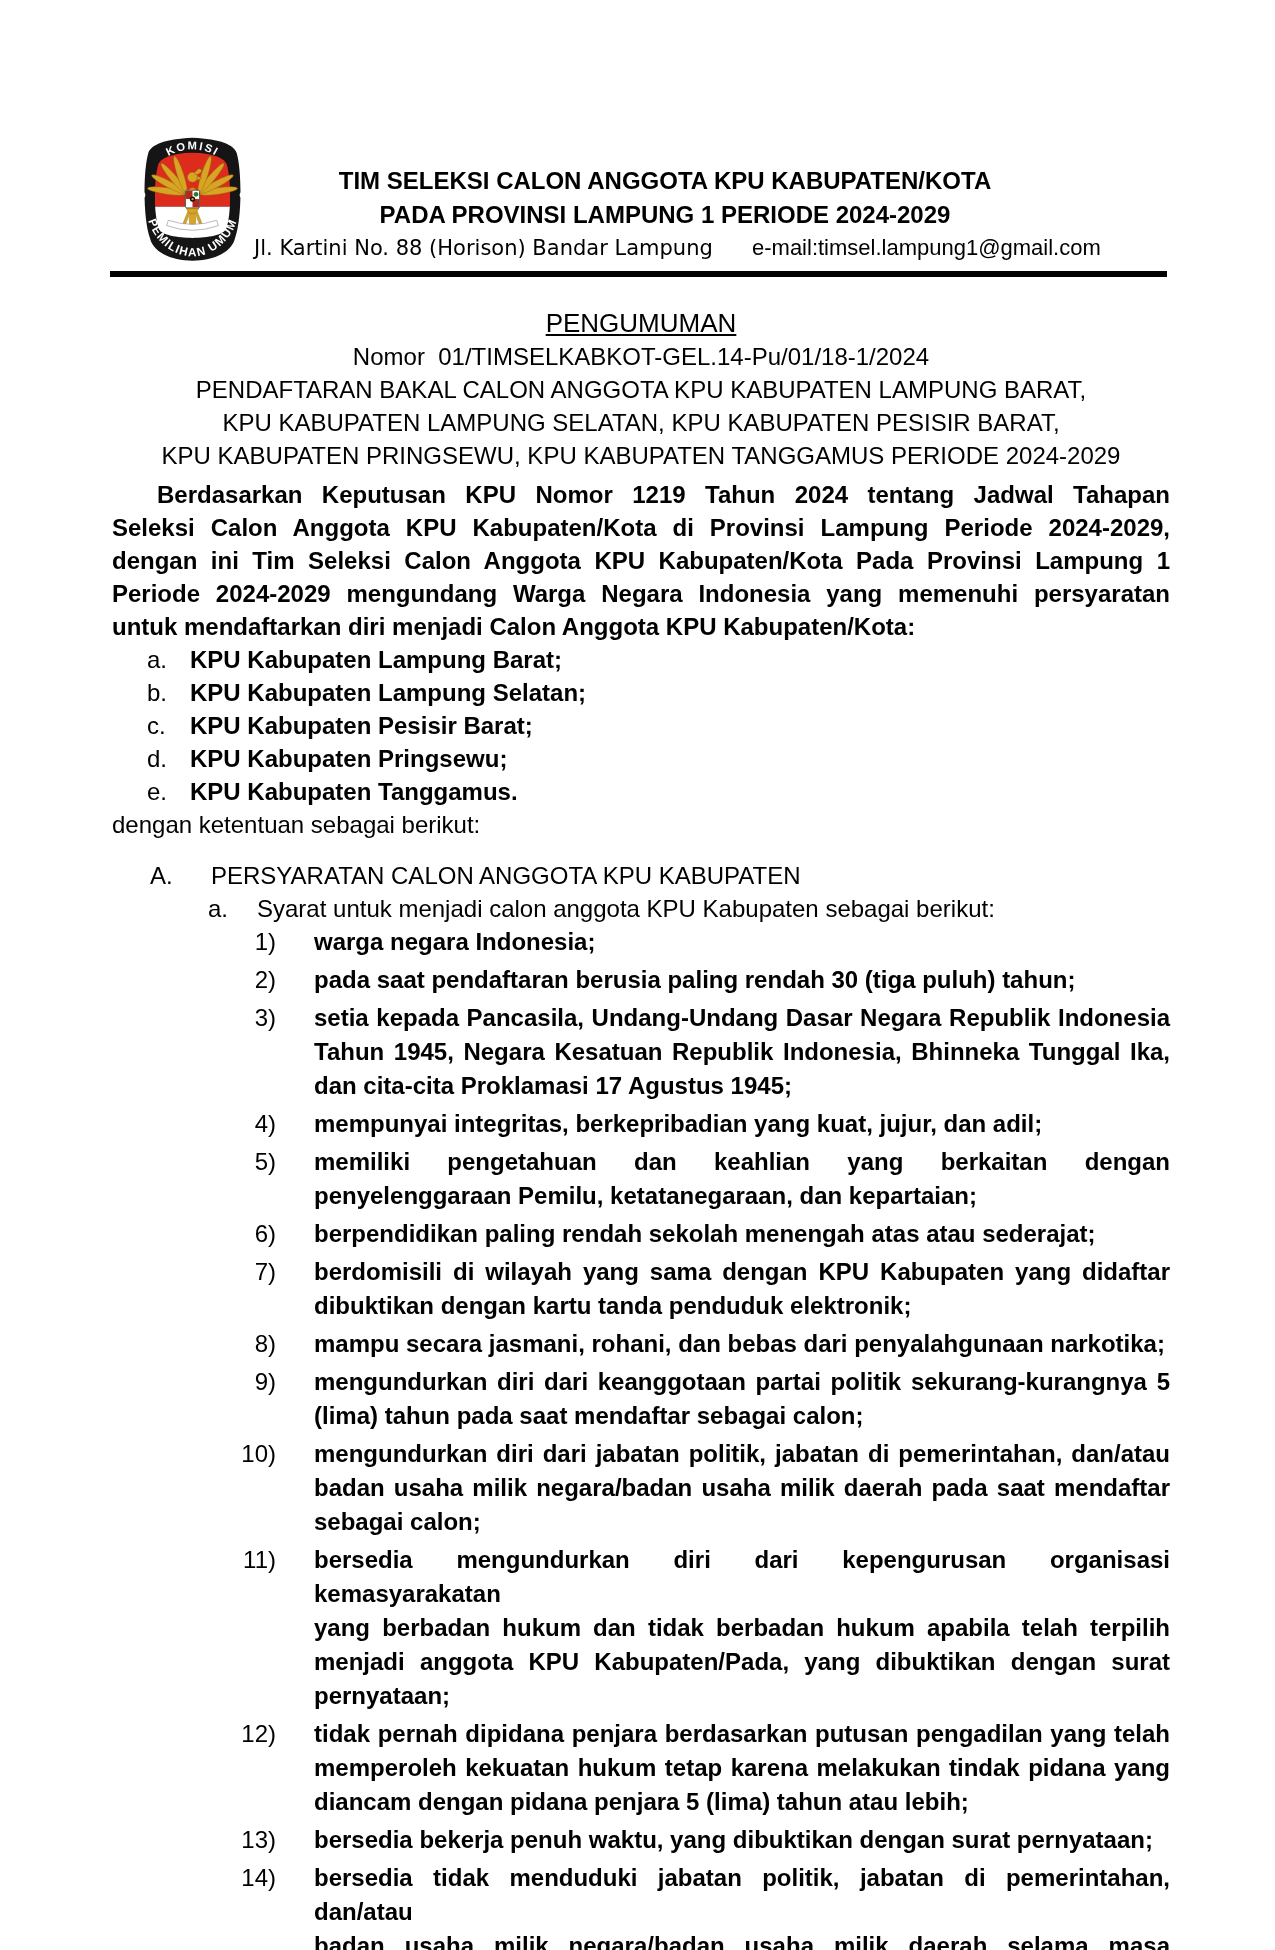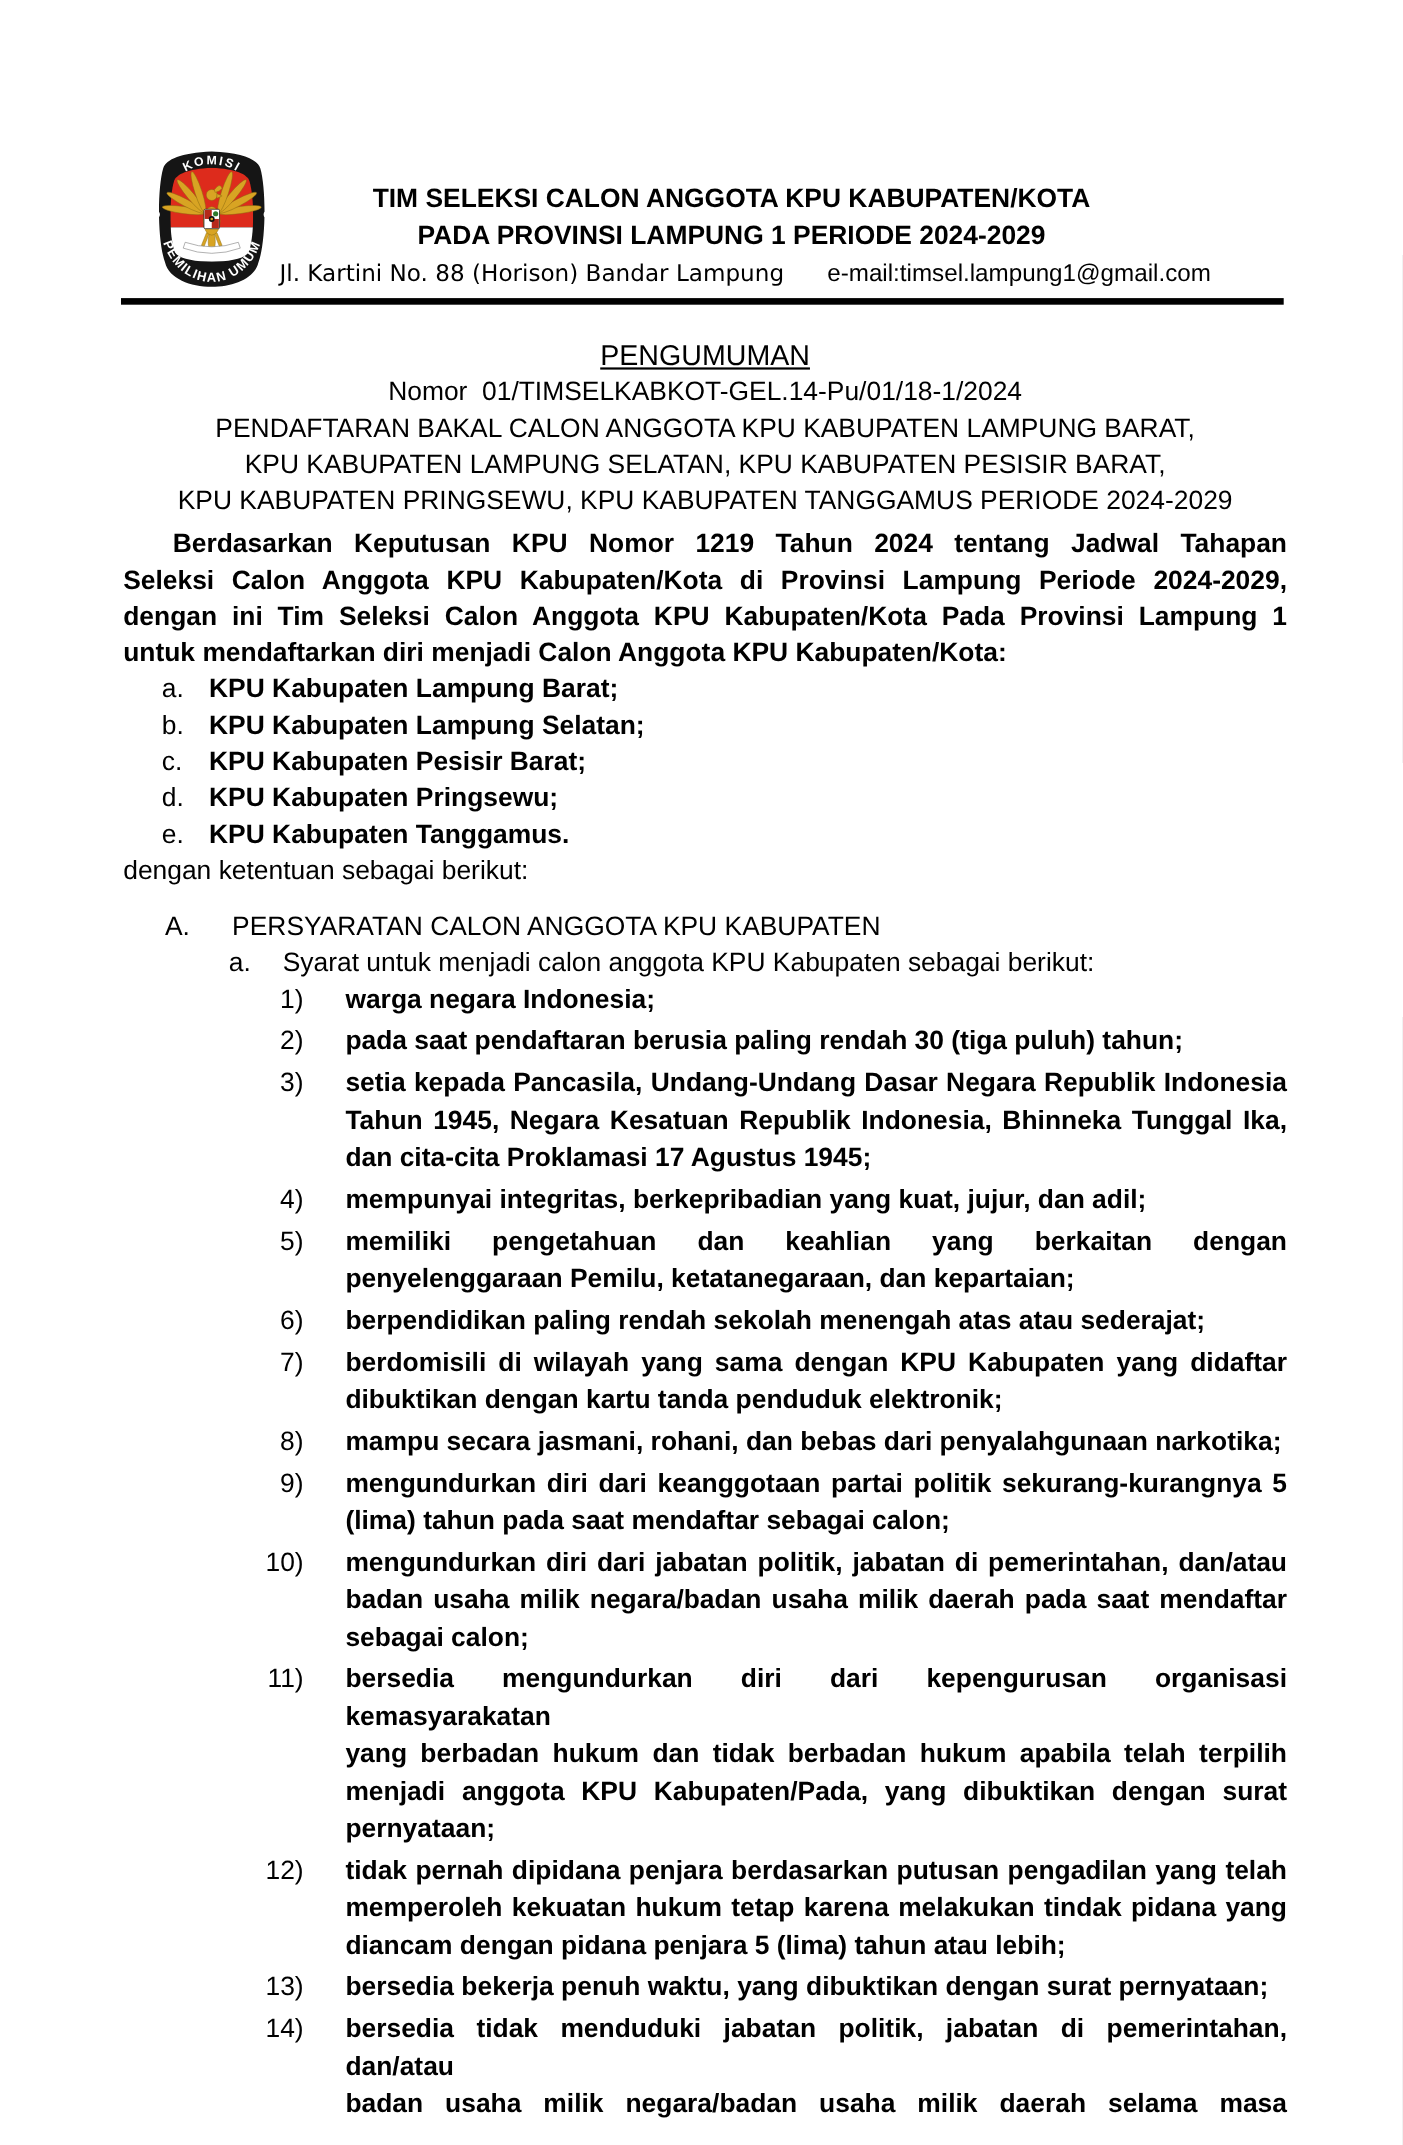--- a/index.html
+++ b/index.html
@@ -113,20 +113,21 @@
     <div class="c pengumuman">PENGUMUMAN</div>
     <div class="c nomor">Nomor  01/TIMSELKABKOT-GEL.14-Pu/01/18-1/2024</div>
     <div class="c">PENDAFTARAN BAKAL CALON ANGGOTA KPU KABUPATEN LAMPUNG BARAT,</div>
     <div class="c">KPU KABUPATEN LAMPUNG SELATAN, KPU KABUPATEN PESISIR BARAT,</div>
     <div class="c">KPU KABUPATEN PRINGSEWU, KPU KABUPATEN TANGGAMUS PERIODE 2024-2029</div>
 
     <div class="para">
         <div class="line">Berdasarkan Keputusan KPU Nomor 1219 Tahun 2024 tentang Jadwal Tahapan</div>
         <div class="line">Seleksi Calon Anggota KPU Kabupaten/Kota di Provinsi Lampung Periode 2024-2029,</div>
         <div class="line">dengan ini Tim Seleksi Calon Anggota KPU Kabupaten/Kota Pada Provinsi Lampung 1</div>
+        <div class="line">Periode 2024-2029 mengundang Warga Negara Indonesia yang memenuhi persyaratan</div>
         <div class="line last">untuk mendaftarkan diri menjadi Calon Anggota KPU Kabupaten/Kota:</div>
       </div>
 
     <div>
 
     <div class="ae-item">
           <span class="mk">a.</span>
           <div>
             <div class="line last">KPU Kabupaten Lampung Barat;</div>
           </div>

